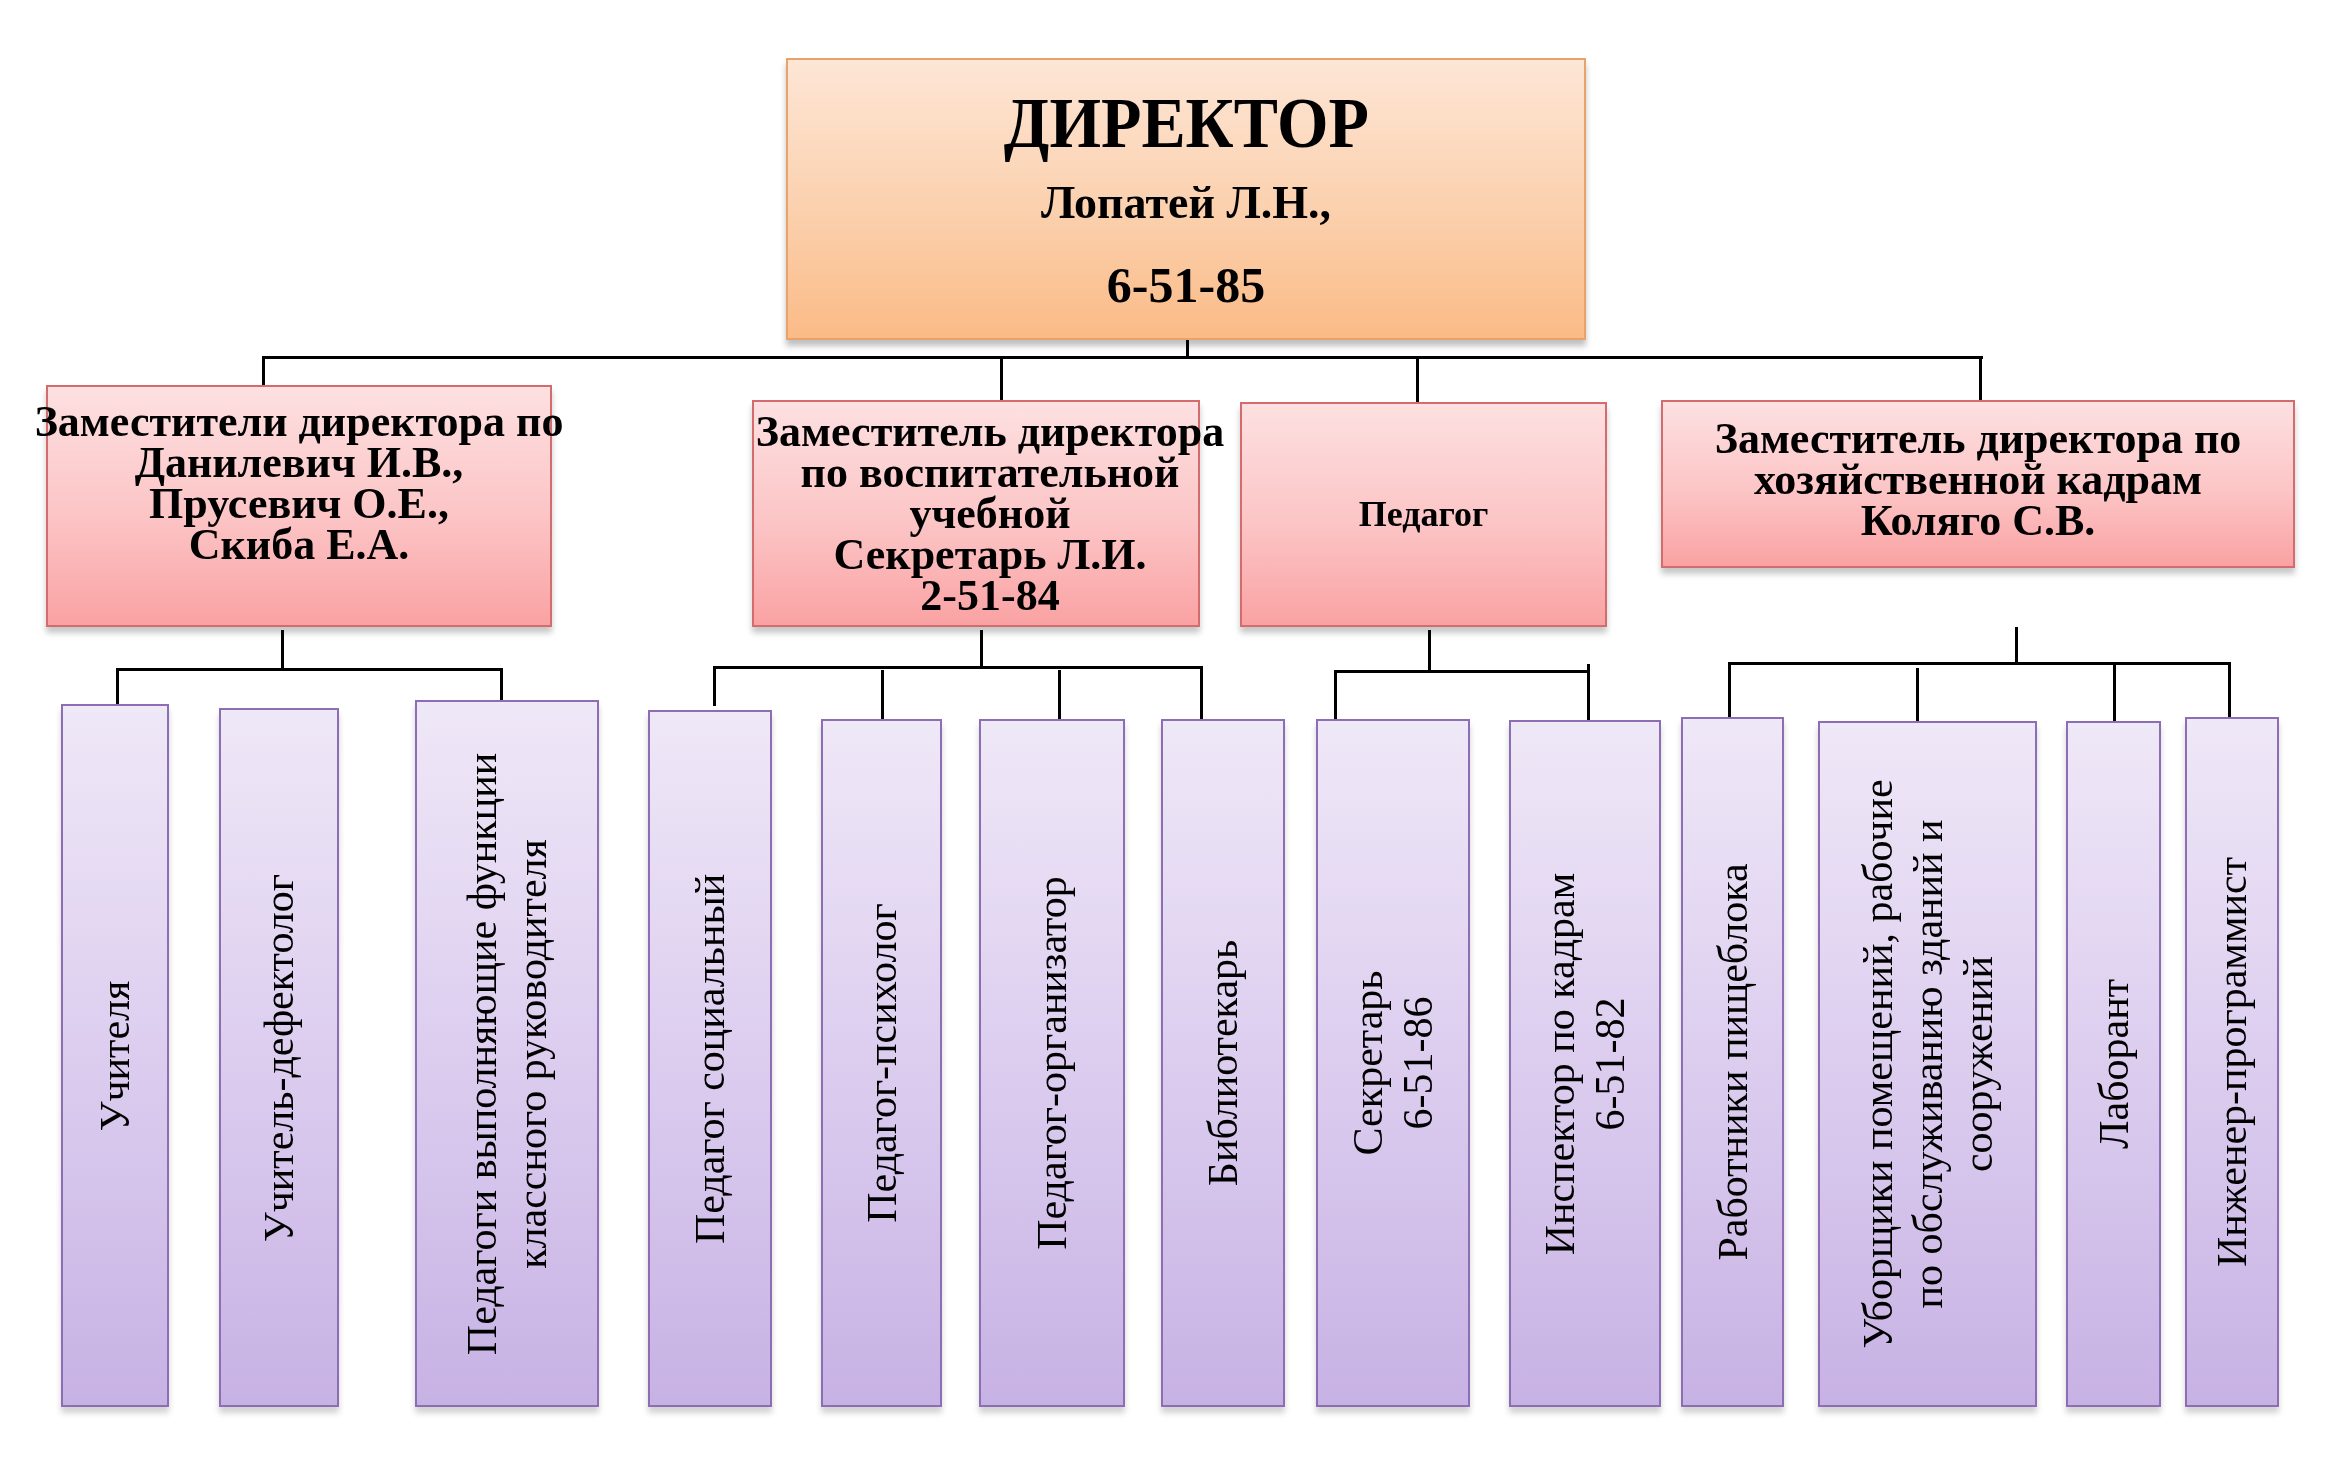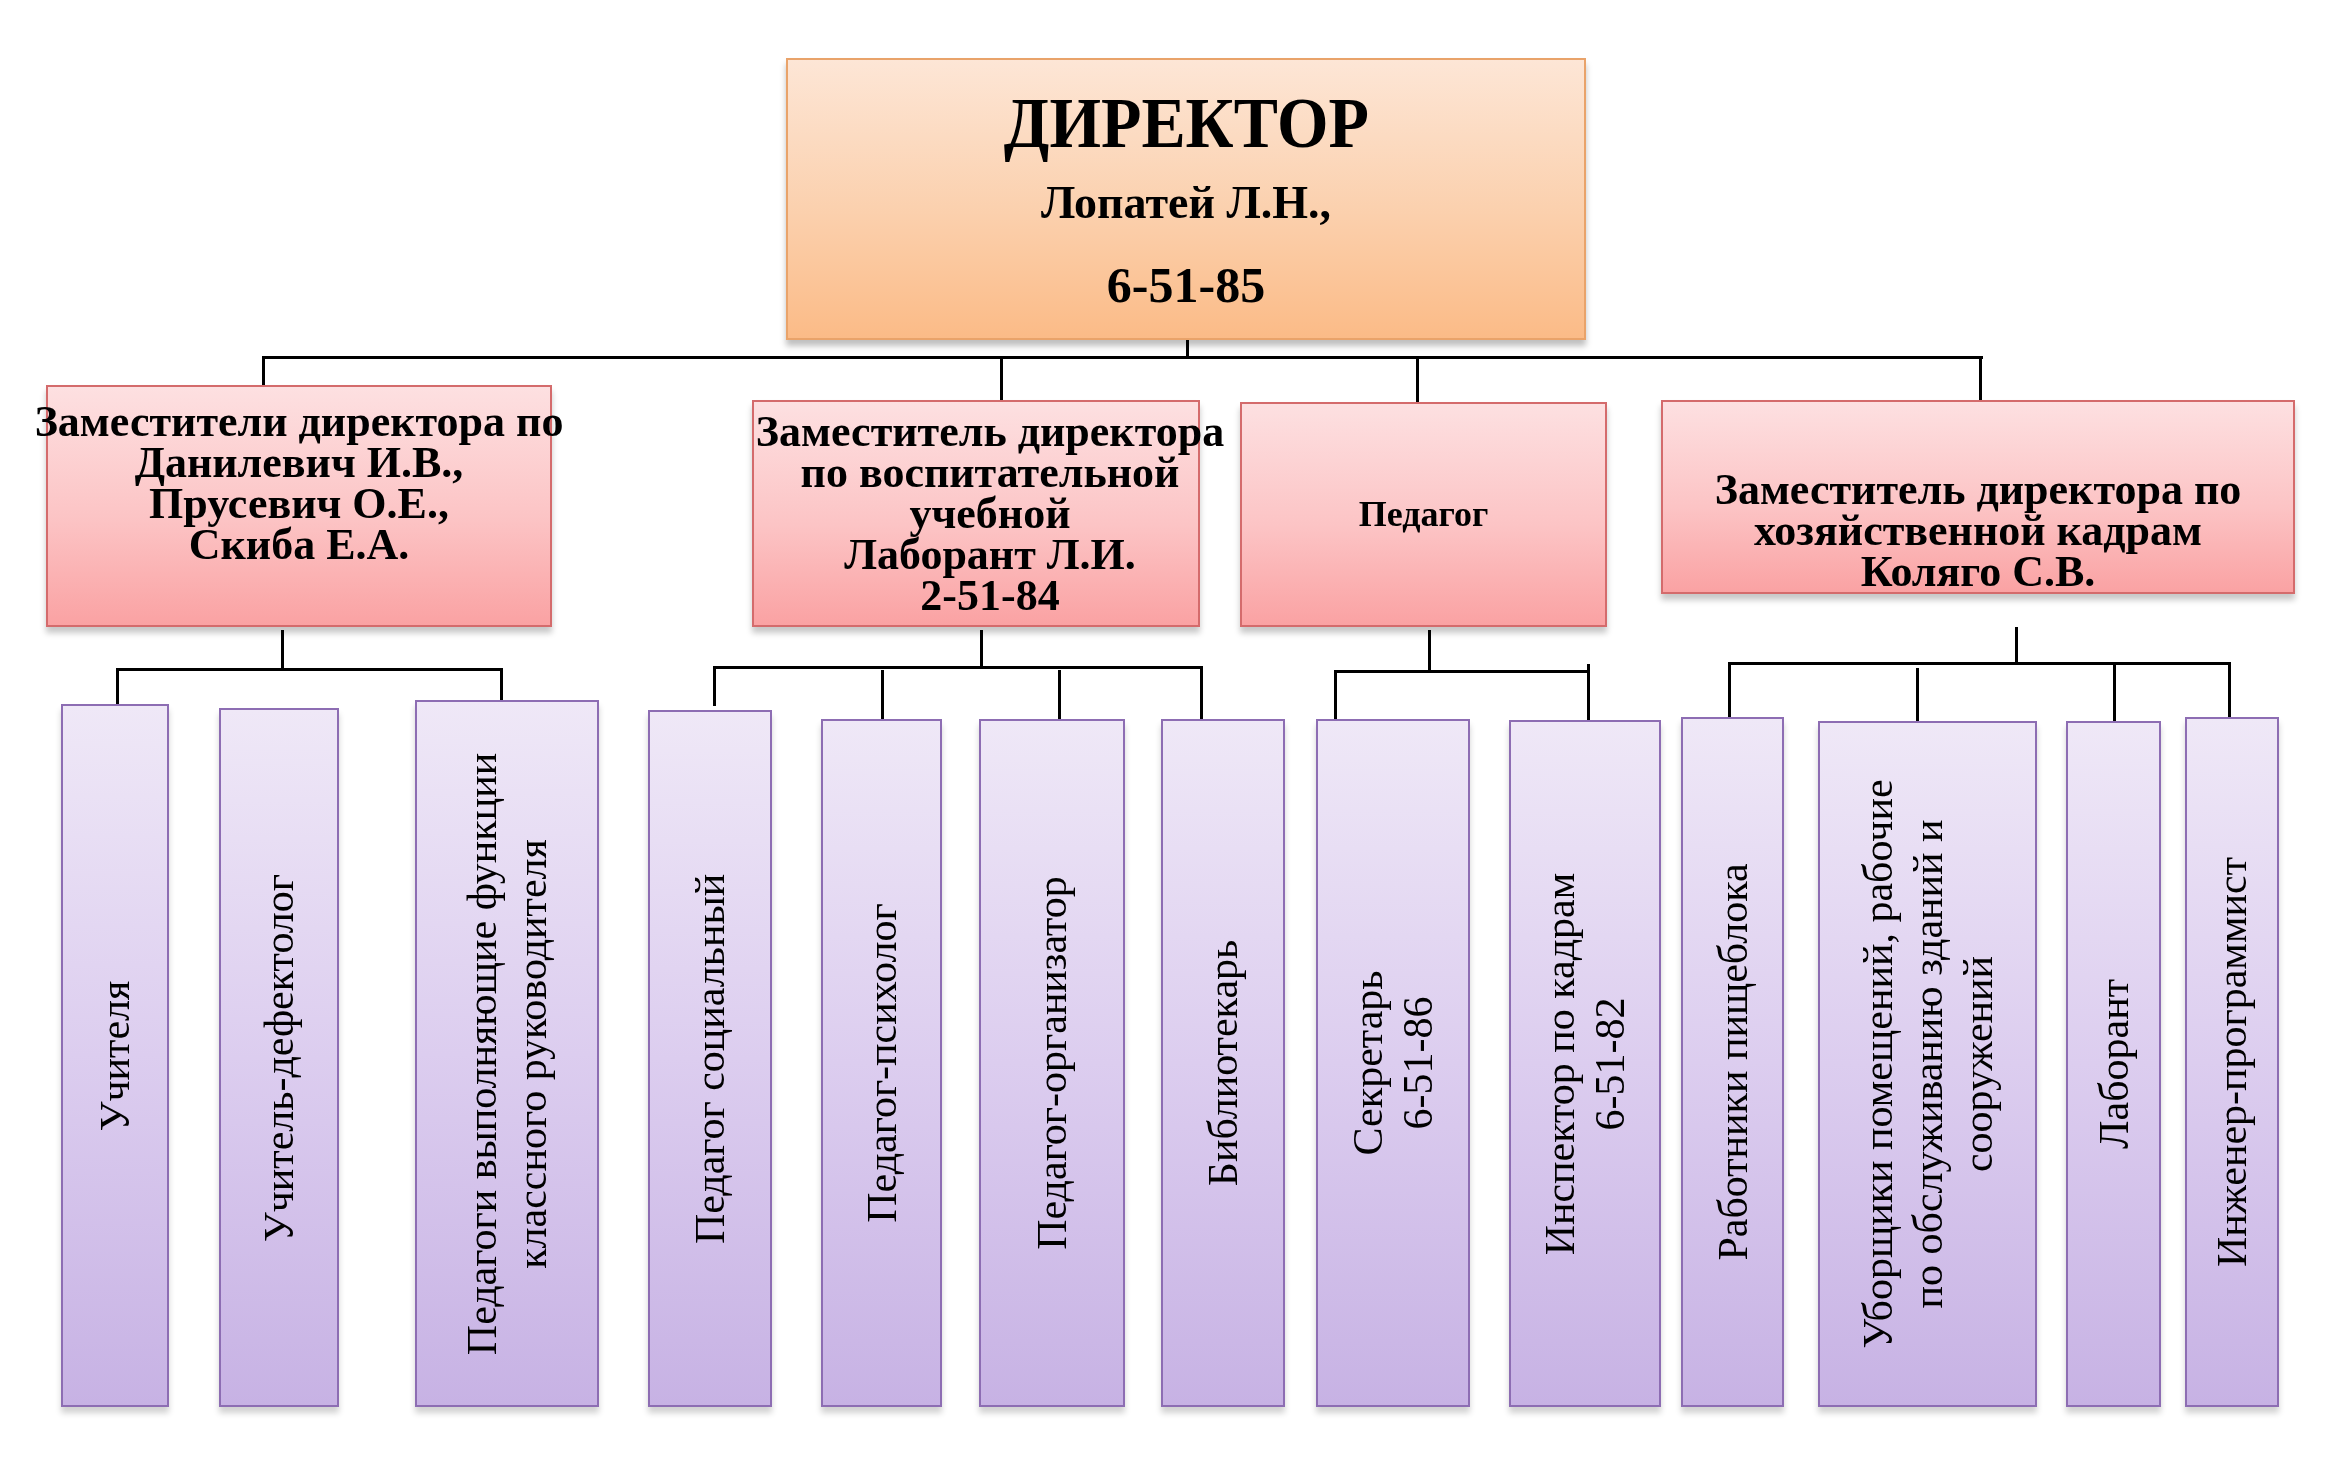--- a/index.html
+++ b/index.html
@@ -48,29 +48,29 @@
   <span class="line">Заместители директора по</span>
   <span class="line">Данилевич И.В.,</span>
   <span class="line">Прусевич О.Е.,</span>
   <span class="line">Скиба Е.А.</span>
 </div>
 
 <div class="box dep" style="left:752px; top:400px; width:448px; height:227px;padding-left:28px;">
   <span class="line">Заместитель директора</span>
   <span class="line">по воспитательной</span>
   <span class="line">учебной</span>
-  <span class="line">Лаборант Л.И.</span>
+  <span class="line">Секретарь Л.И.</span>
   <span class="line">2-51-84</span>
 </div>
 
 <div class="box dep" style="left:1240px; top:402px; width:367px; height:225px; font-size:36px;">
   <span class="line">Педагог</span>
 </div>
 
-<div class="box dep" style="left:1661px; top:400px; width:634px; height:194px; justify-content:flex-end; padding-top:16px;">
+<div class="box dep" style="left:1661px; top:400px; width:634px; height:168px; justify-content:flex-start; padding-top:16px;">
   <span class="line">Заместитель директора по</span>
   <span class="line">хозяйственной кадрам</span>
   <span class="line">Коляго С.В.</span>
 </div>
 
 <div class="vline" style="left:281px; top:630px; height:40px;"></div>
 <div class="hline" style="left:116px; top:668px; width:387px;"></div>
 <div class="vline" style="left:116px; top:668px; height:36px;"></div>
 <div class="vline" style="left:500px; top:668px; height:32px;"></div>
 

